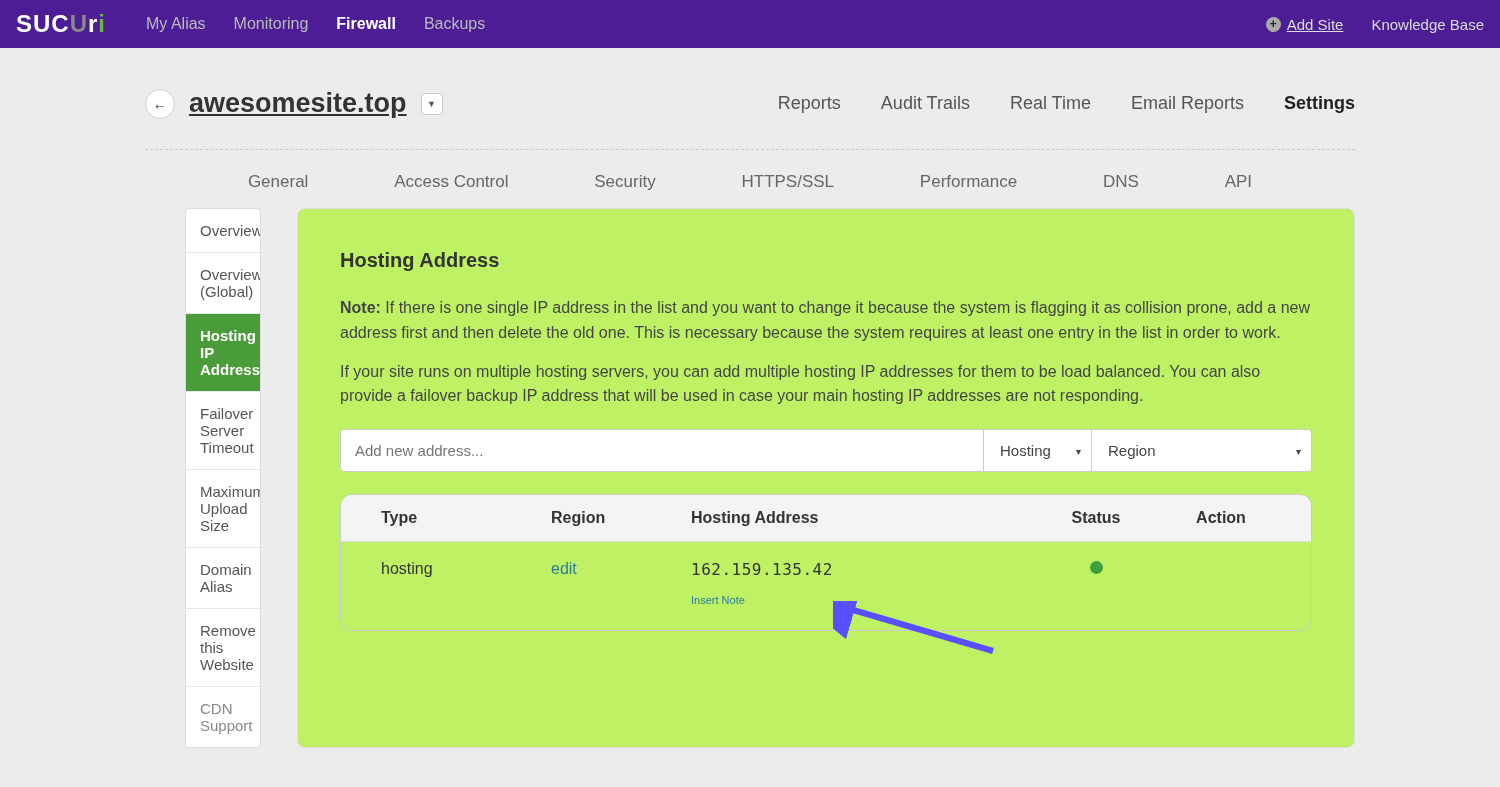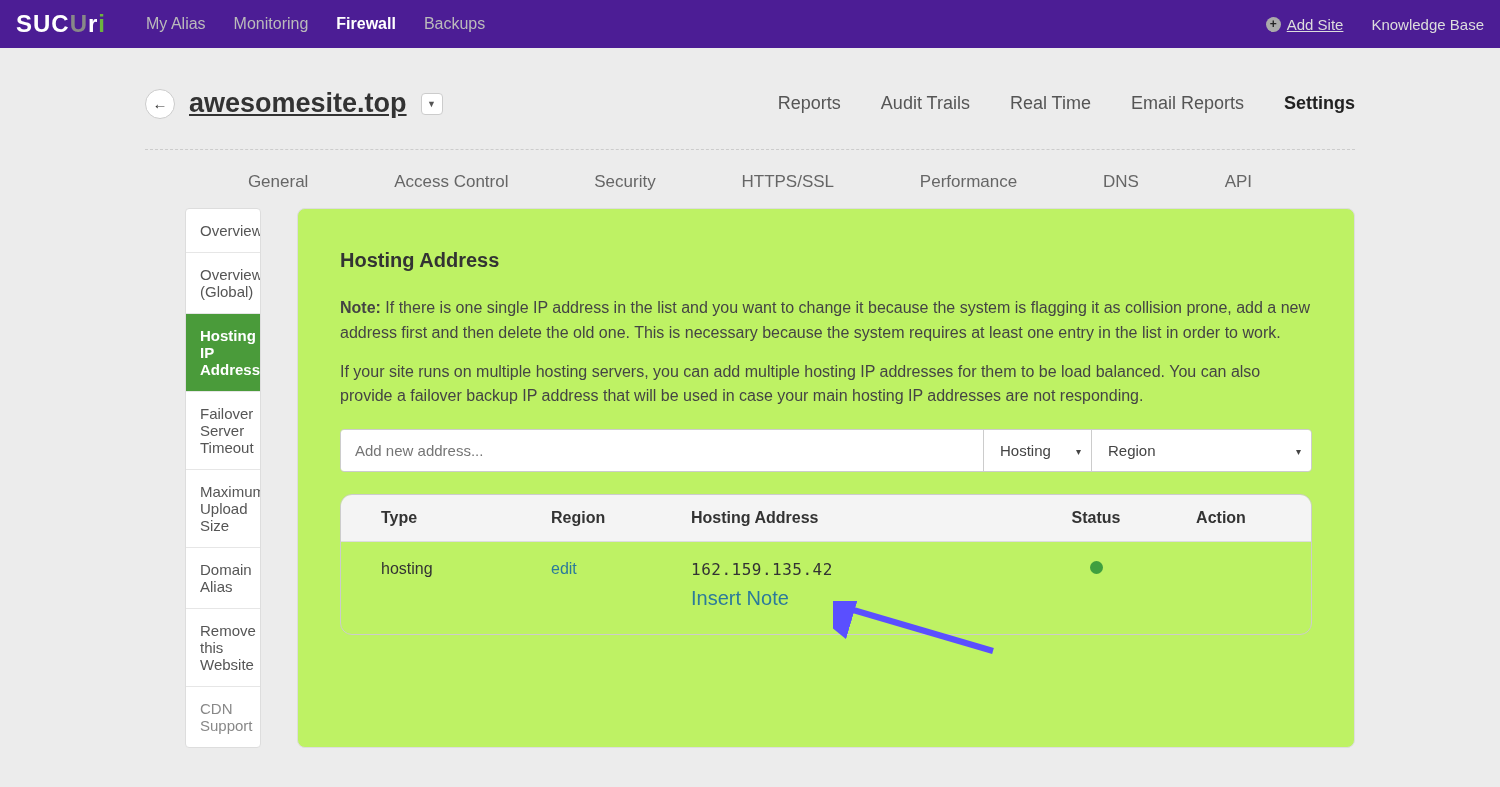--- a/index.html
+++ b/index.html
@@ -250,21 +250,21 @@
     grid-template-columns: 170px 140px 330px 150px 100px;
     padding: 18px 40px 24px;
     font-size: 16px;
     align-items: start;
   }
   .table .trow .ip {
     font-family: "Menlo", "Consolas", monospace;
     letter-spacing: 0.5px;
   }
   .link { color: #2b7a9b; cursor: pointer; text-decoration: none; }
-  .subline { display: block; margin-top: 8px; font-size: 20px; }
+  .subline { display: block; margin-top: 15px; font-size: 11px; }
   .status-dot {
     width: 13px; height: 13px; border-radius: 50%;
     background: #3f9f3f;
     display: inline-block;
   }
   .th-status, .td-status { text-align: center; }
   .th-action, .td-action { text-align: center; }
 
   
   .arrow-annot {

